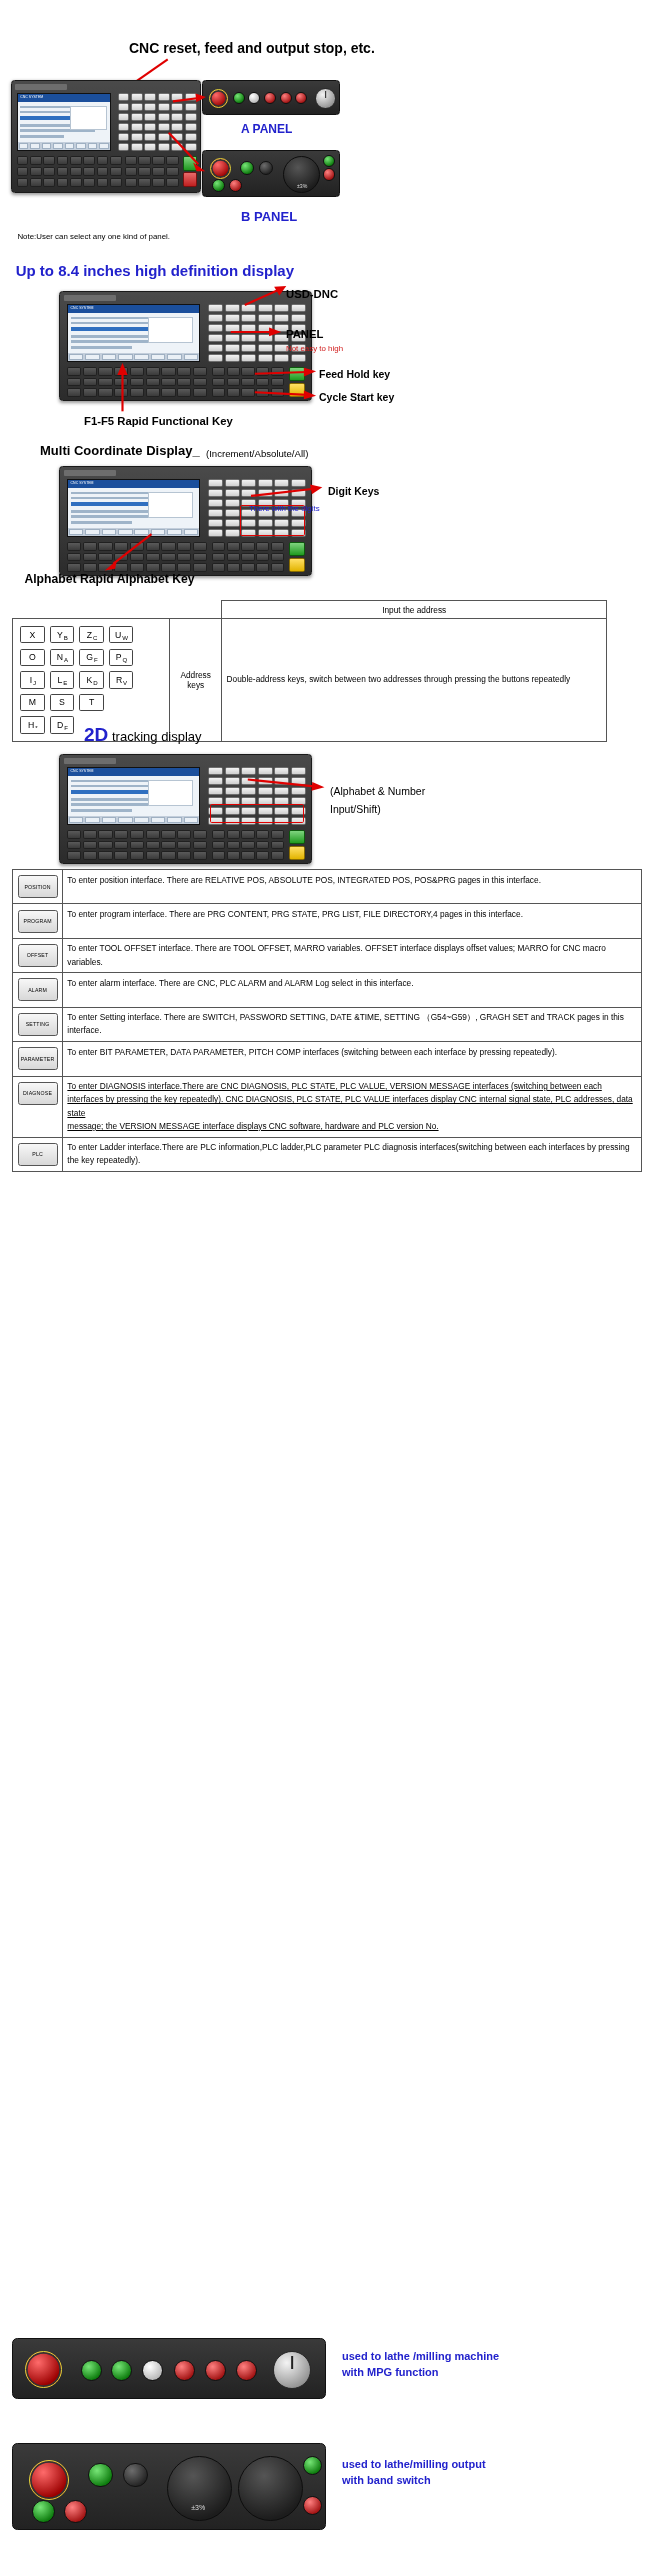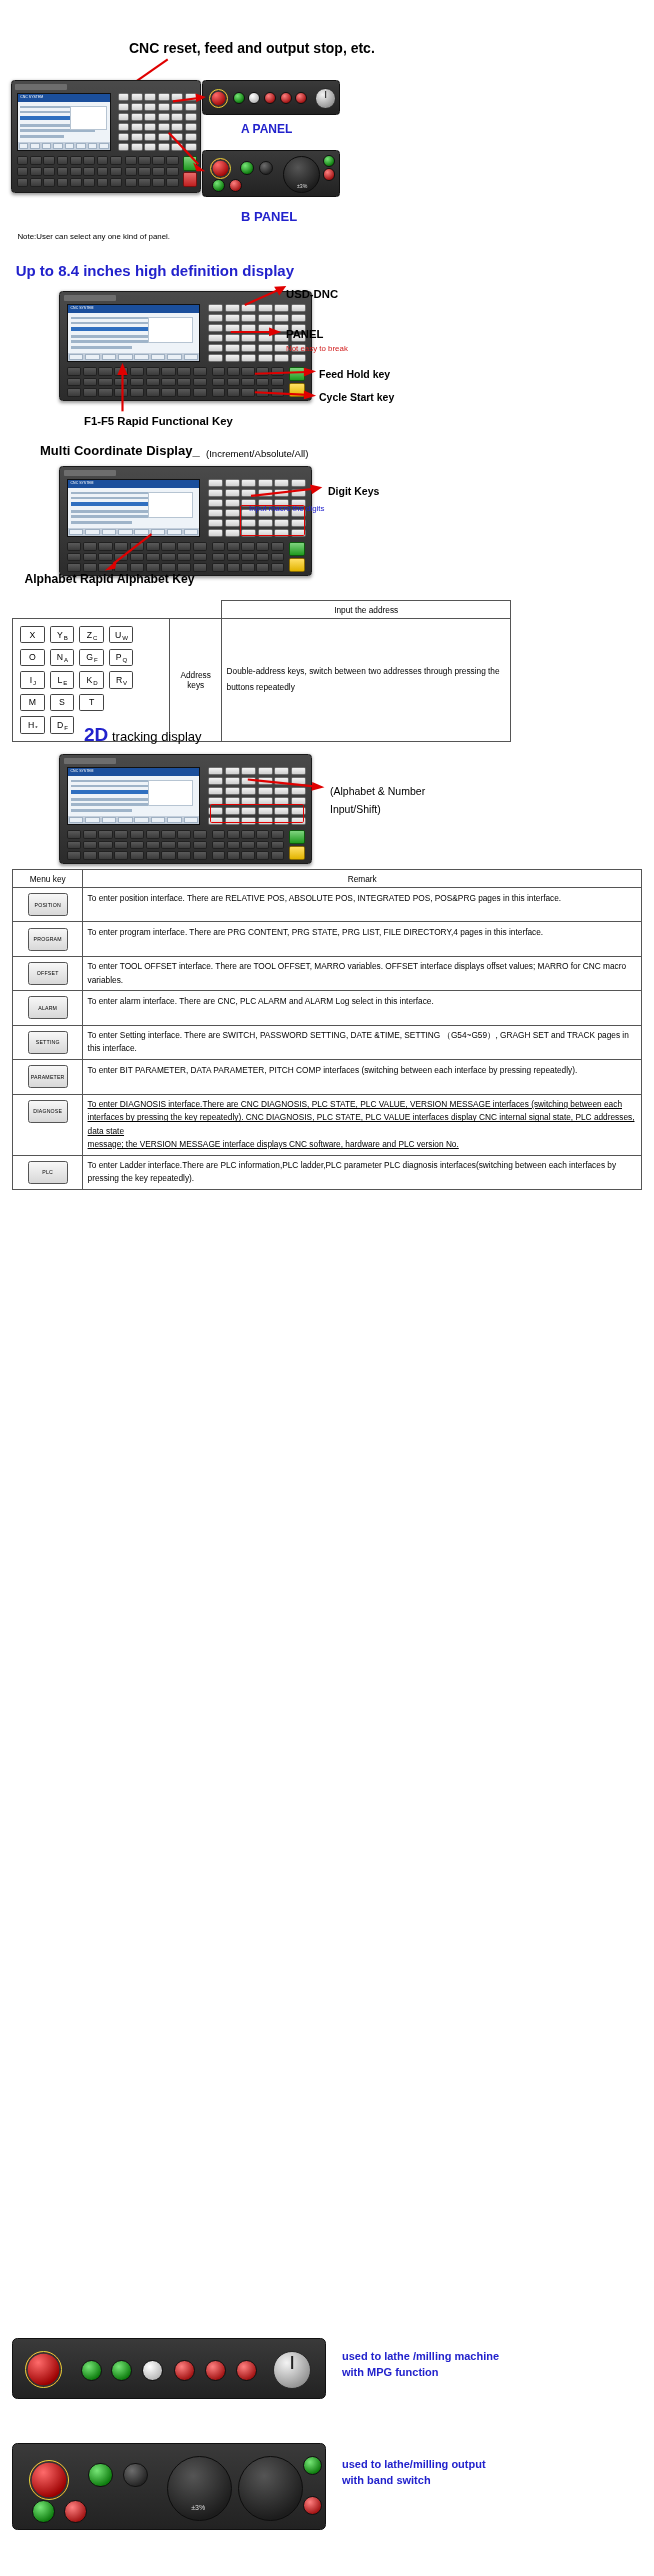--- a/index.html
+++ b/index.html
@@ -438,21 +438,21 @@
 
   <div class="t bold" style="left:286px; top:288px; font-size:11.3px;">USD-DNC</div>
   <div class="arrow" style="left:243px; top:284px;">
     <svg width="45" height="23" viewBox="0 0 52 26">
       <line x1="2" y1="24" x2="42" y2="6" stroke="#e00000" stroke-width="2.5"></line>
       <polygon points="50,2 36,3 42,13" fill="#e00000"></polygon>
     </svg>
   </div>
 
   <div class="t bold" style="left:286px; top:328px; font-size:11.3px;">PANEL</div>
-  <div class="t red" style="left:286px; top:344px; font-size:7.9px;">Not easy to break</div>
+  <div class="t red" style="left:286px; top:344px; font-size:7.9px;">Not easy to high</div>
   <div class="arrow" style="left:229px; top:325px;">
     <svg width="54" height="12.2" viewBox="0 0 62 14">
       <line x1="2" y1="8" x2="50" y2="8" stroke="#e00000" stroke-width="2.5"></line>
       <polygon points="60,8 46,3 46,13" fill="#e00000"></polygon>
     </svg>
   </div>
 
   <div class="t bold" style="left:319px; top:368px; font-size:10.5px;">Feed Hold key</div>
   <div class="arrow" style="left:253px; top:365px;">
     <svg width="65" height="14" viewBox="0 0 74 16">
@@ -589,37 +589,37 @@
         <b></b>
         <b></b>
     </div>
     <div class="keypad" style="left:229px; top:75px; width:15.7px; height:30px; grid-template-columns:1fr; grid-template-rows:repeat(2,1fr);">
       <b class="grnk"></b>
         <b class="ylwk"></b>
     </div>
   </div>
 
   <div class="t bold" style="left:328px; top:485px; font-size:10.5px;">Digit Keys</div>
-  <div class="t blue" style="left:249px; top:504px; font-size:7.9px;">Input macro the digits</div>
+  <div class="t blue" style="left:249px; top:504px; font-size:7.9px;">There with the digits</div>
   <div class="arrow" style="left:249px; top:482px;">
     <svg width="77" height="17.4" viewBox="0 0 88 20">
       <line x1="2" y1="16" x2="72" y2="8" stroke="#e00000" stroke-width="2.5"></line>
       <polygon points="84,6 70,3 72,14" fill="#e00000"></polygon>
     </svg>
   </div>
 
   <div class="t bold" style="left:24.4px; top:572px; font-size:12.2px;">Alphabet Rapid Alphabet Key</div>
   <div class="arrow" style="left:103px; top:529px;">
     <svg width="52" height="45" viewBox="0 0 60 52">
       <line x1="56" y1="6" x2="12" y2="40" stroke="#e00000" stroke-width="2.5"></line>
       <polygon points="2,48 16,36 14,46" fill="#e00000"></polygon>
     </svg>
   </div>
 
-  <table class="tbl" style="left:12.2px; top:600px; width:499px;">
+  <table class="tbl" style="left:12.2px; top:600px; width:595px;">
     <tbody>
         <tr>
       <td style="width:157px; border:none; background:transparent;"></td>
       <td style="width:52px; border:none; background:transparent;"></td>
       <th style="width:auto;">Input the address</th>
     </tr>
     <tr>
       <td style="padding:7px;">
         <div class="kcgrid">
           <div class="kc">
@@ -827,24 +827,20 @@
   <div class="t" style="left:330px; top:803px; font-size:10.5px;">Input/Shift)</div>
   <div class="arrow" style="left:246px; top:776px;">
     <svg width="82" height="15.7" viewBox="0 0 94 18">
       <line x1="2" y1="4" x2="78" y2="12" stroke="#e00000" stroke-width="2.5"></line>
       <polygon points="90,13 76,7 75,17" fill="#e00000"></polygon>
     </svg>
   </div>
 
   <table class="tbl" style="left:12.2px; top:869px; width:630px;">
     <tbody>
-        <tr>
-      <th style="width:70px;">Menu key</th>
-      <th>Remark</th>
-    </tr>
     <tr>
       <td>
             <div class="menukey">POSITION</div>
           </td>
       <td style="line-height:1.6;">To enter position interface. There are RELATIVE POS, ABSOLUTE POS, INTEGRATED POS, POS&amp;PRG pages in this interface.</td>
     </tr>
     <tr>
       <td>
             <div class="menukey">PROGRAM</div>
           </td>

